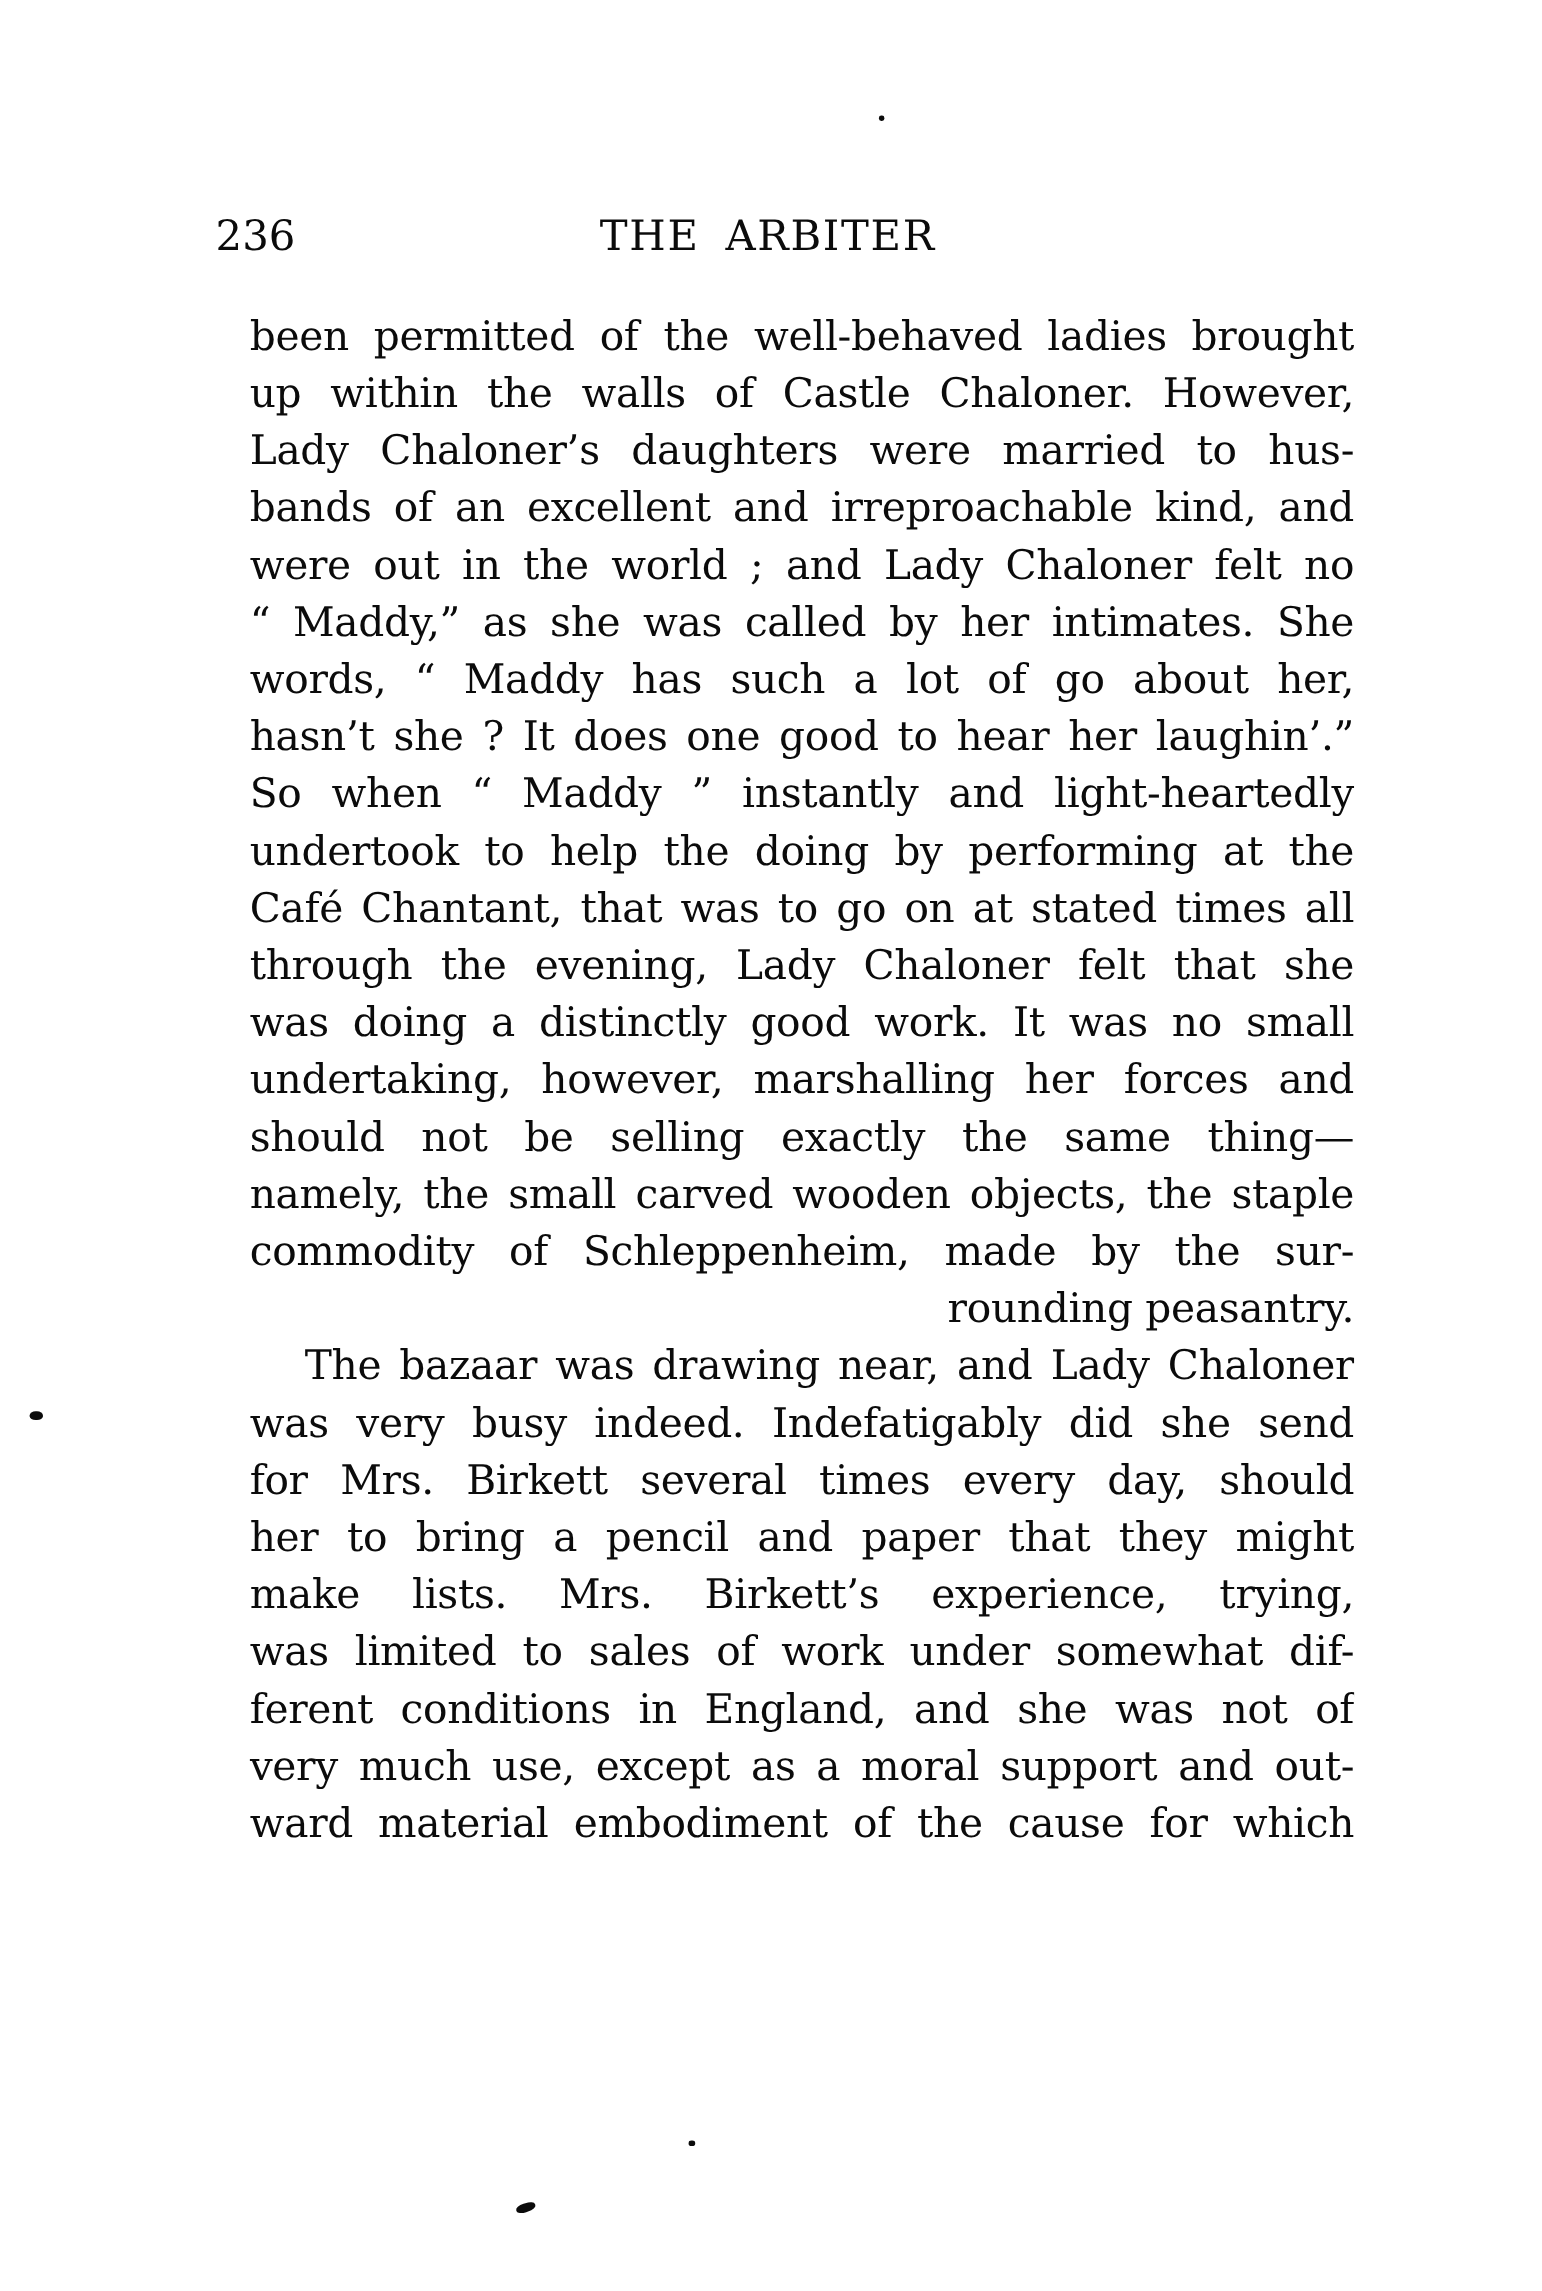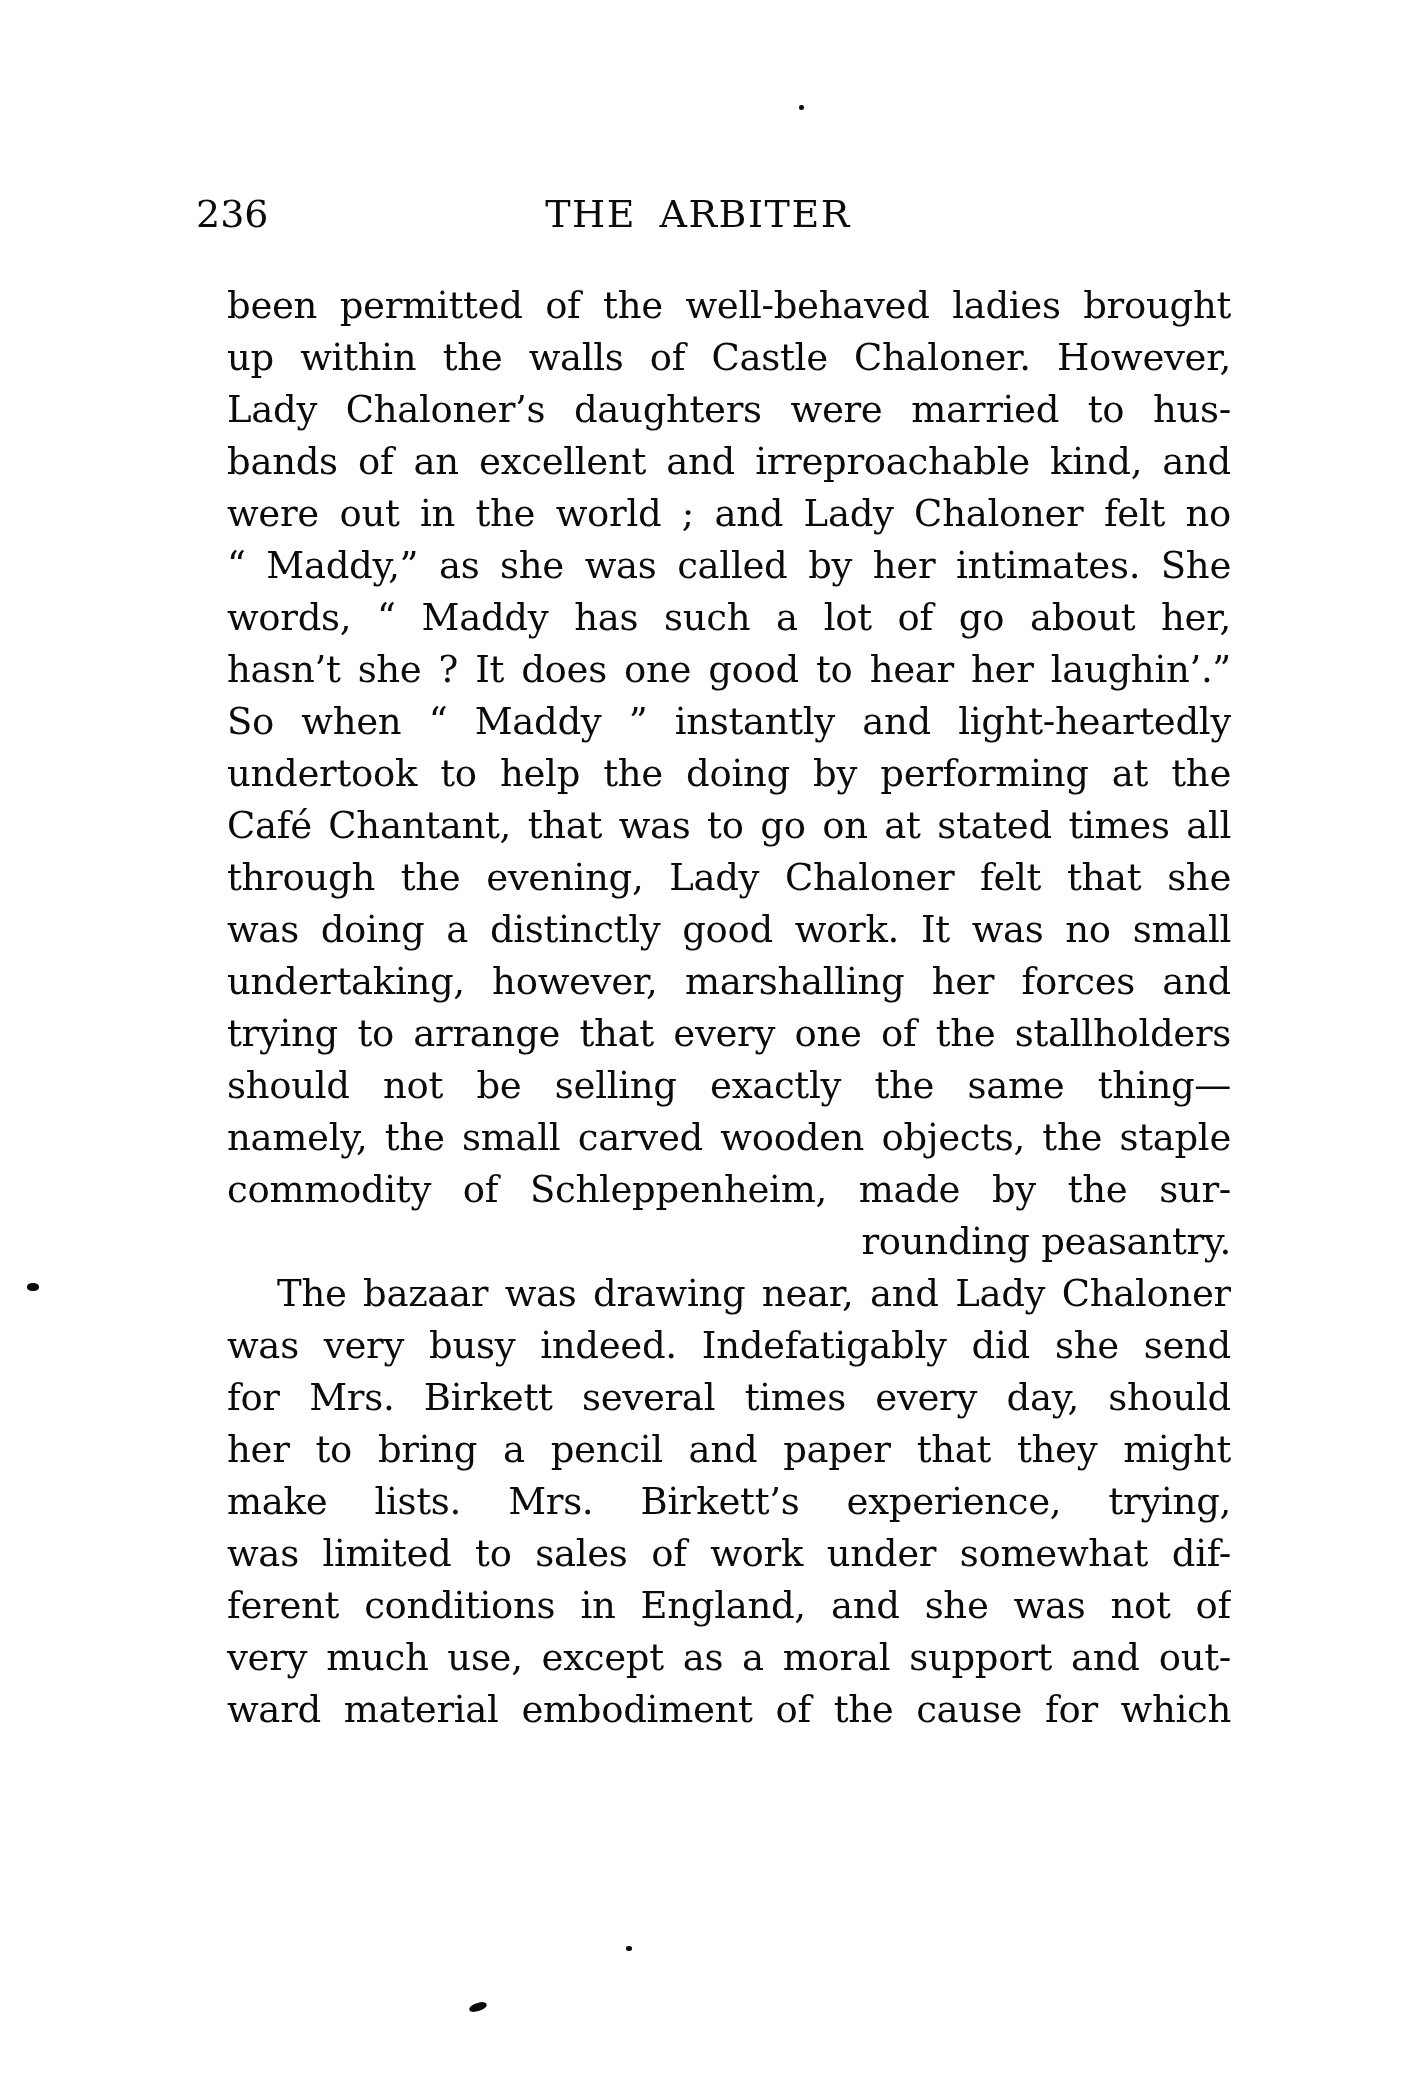--- a/index.html
+++ b/index.html
@@ -86,21 +86,20 @@
         <div class="line justify">were out in the world ; and Lady Chaloner felt no</div>
         <div class="line justify">“ Maddy,” as she was called by her intimates.  She</div>
         <div class="line justify">words, “ Maddy has such a lot of go about her,</div>
         <div class="line justify">hasn’t she ?  It does one good to hear her laughin’.”</div>
         <div class="line justify">So when “ Maddy ” instantly and light-heartedly</div>
         <div class="line justify">undertook to help the doing by performing at the</div>
         <div class="line justify">Café Chantant, that was to go on at stated times all</div>
         <div class="line justify">through the evening, Lady Chaloner felt that she</div>
         <div class="line justify">was doing a distinctly good work.  It was no small</div>
         <div class="line justify">undertaking, however, marshalling her forces and</div>
-        <div class="line justify">trying to arrange that every one of the stallholders</div>
         <div class="line justify">should not be selling exactly the same thing—</div>
         <div class="line justify">namely, the small carved wooden objects, the staple</div>
         <div class="line justify">commodity of Schleppenheim, made by the sur-</div>
         <div class="line">rounding peasantry.</div>
       </div>
       <div class="paragraph">
         <div class="line justify indent">The bazaar was drawing near, and Lady Chaloner</div>
         <div class="line justify">was very busy indeed.  Indefatigably did she send</div>
         <div class="line justify">for Mrs. Birkett several times every day, should</div>
         <div class="line justify">her to bring a pencil and paper that they might</div>

